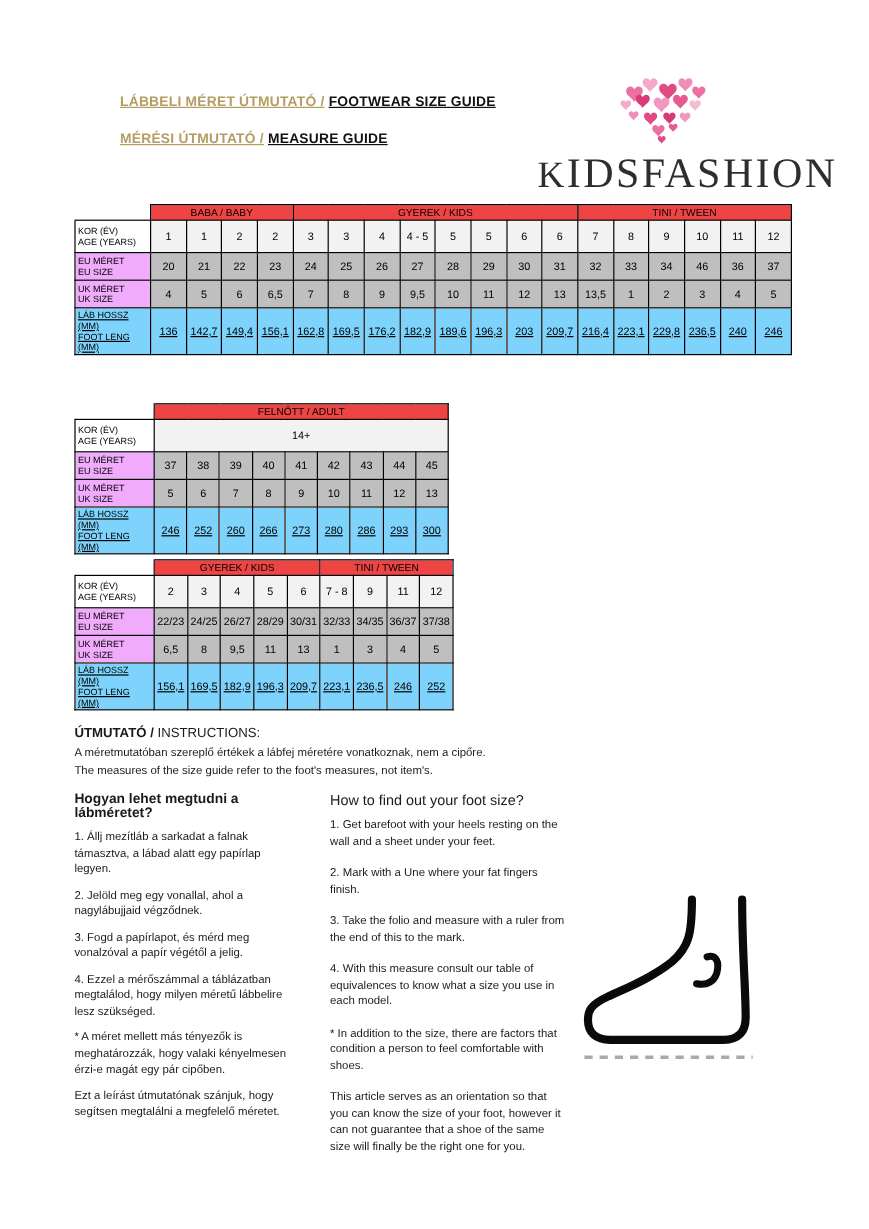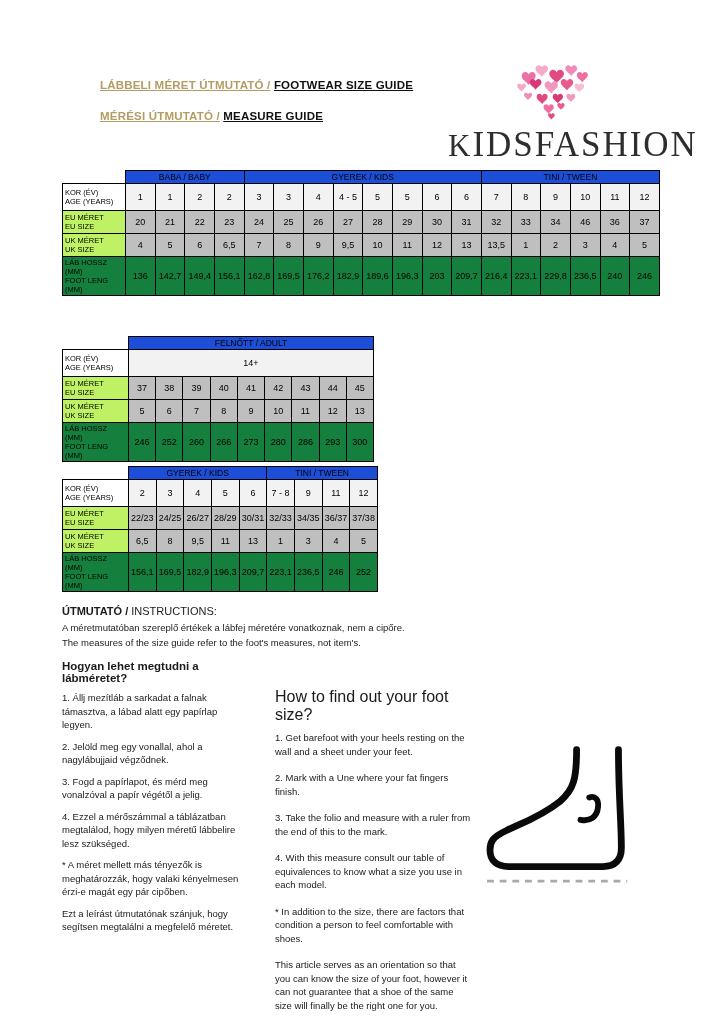--- a/index.html
+++ b/index.html
@@ -25,45 +25,45 @@
     color:#2e2e2e; margin-top:1px; line-height:1;
   }
   .brand::first-letter { font-size:31px; }
 
   
   table.size { border-collapse:collapse; table-layout:fixed; position:absolute; font-size:9px; color:#000; }
   table.size td { border:1px solid #000; text-align:center; padding:0; line-height:1.2; overflow:hidden; }
   table.size td.lbl { text-align:left; padding:1px 2px; font-size:7.5px; background:#fff; }
   table.size td.corner { border-top:none; border-left:none; background:transparent; }
   table.size tr.grp-row td { height:13px; font-size:8.5px; }
-  table.size td.grp { background:#1d4ed8; }
+  table.size td.grp { background:#ef4444; }
   table.size tr.r-light td { background:#f2f2f2; height:27px; }
   table.size tr.r-light td.lbl { background:#ffffff; }
   table.size tr.r-dark td { background:#bfbfbf; height:23px; }
-  table.size tr.r-dark td.lbl { background:#bef264; }
-  table.size tr.r-none td { background:#15803d; height:25px; }
+  table.size tr.r-dark td.lbl { background:#f0abfc; }
+  table.size tr.r-none td { background:#7dd3fc; height:25px;text-decoration:underline; }
   #size-table-0 { left:62px; top:170px; width:598px; }
   #size-table-0 td.lbl { width:63px; }
   #size-table-1 { left:62px; top:336px; width:312px; }
   #size-table-1 td.lbl { width:66px; }
   #size-table-2 { left:62px; top:466px; width:316px; }
   #size-table-2 td.lbl { width:66px; }
 
   
   .instr { position:absolute; left:62px; top:605px; width:430px; }
   .instr-title { font-size:11px; margin-bottom:4px; }
   .bold { font-weight:bold; }
   .instr p { font-size:9.5px; line-height:14px; margin:1px 0; }
 
   .col { position:absolute; top:660px; }
   .col h4 { font-size:11.5px; margin:0 0 7px 0; }
   .col p { font-size:9.5px; line-height:13.5px; margin:0 0 8px 0; }
   #col-hu { left:62px; width:184px; }
   #col-en { left:275px; width:196px; }
-  #col-en h4 { font-weight:normal; font-size:16px;margin-top:28px; }
+  #col-en h4 { font-weight:normal; font-size:12px; }
   #col-en p { margin-bottom:13px; }
 
   
   .foot-art { position:absolute; left:478px; top:740px; }
 </style>
 </head>
 <body>
 
 <div class="page">
 

